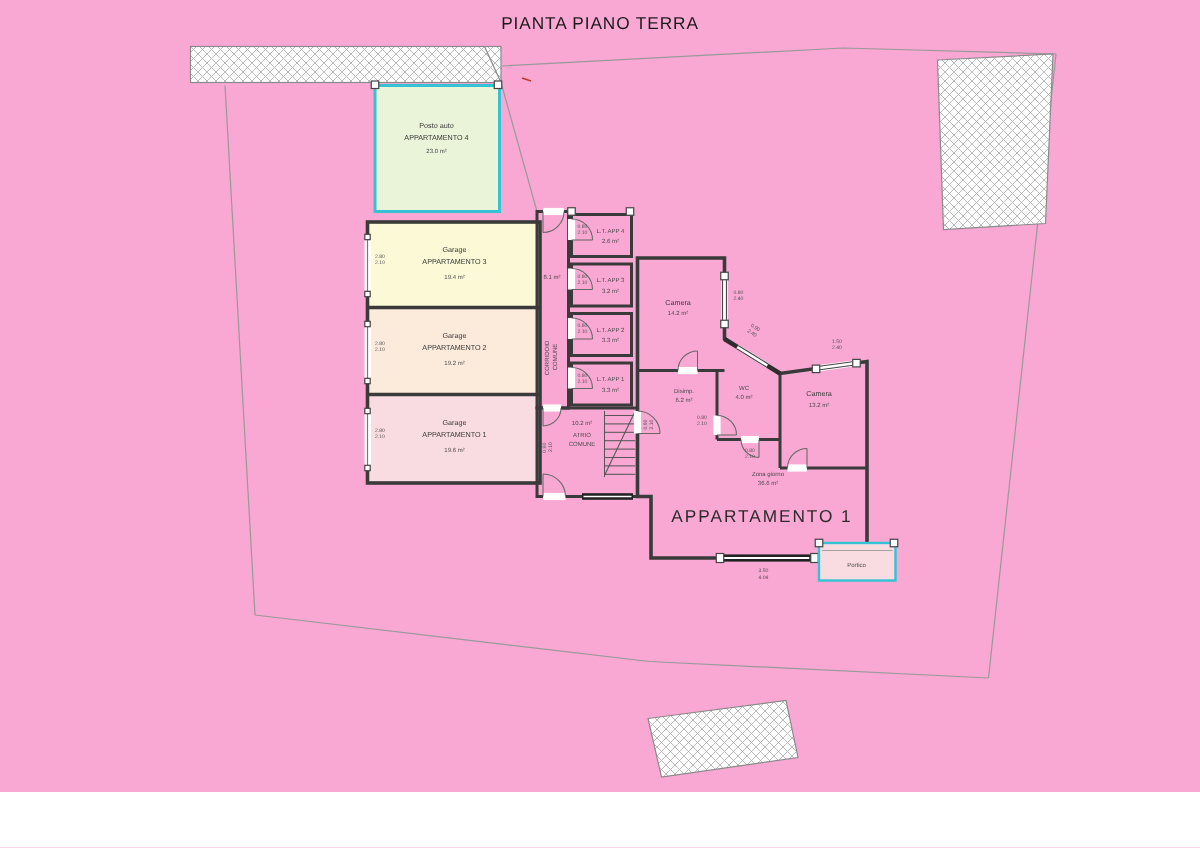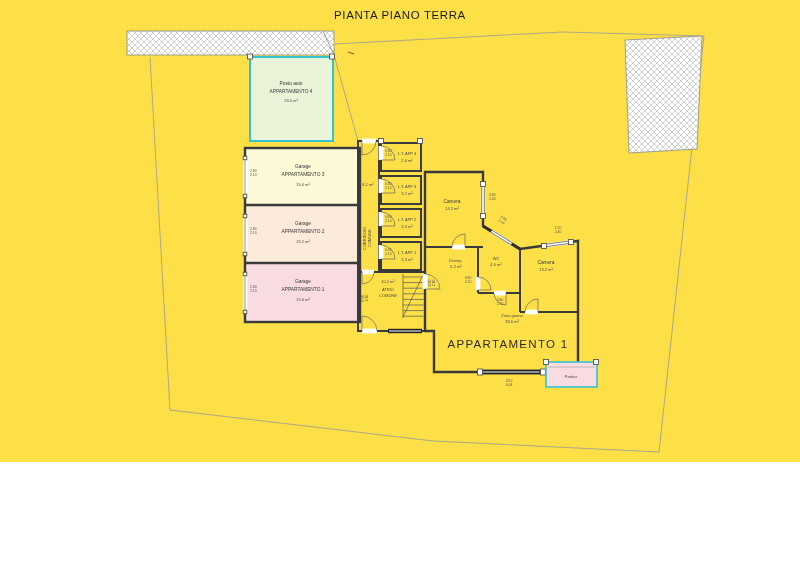--- a/index.html
+++ b/index.html
@@ -1,16 +1,16 @@
 <!DOCTYPE html>
 <html><head>
 <meta charset="utf-8">
 <style>
   html,body{margin:0;padding:0;background:#fff;}
-  .stage{position:relative;width:800px;height:462px;background:#fde047;overflow:hidden;}
+  .stage{position:relative;width:800px;height:528px;background:#f9a8d4;overflow:hidden;}
   svg{display:block;}
   text{font-family:"Liberation Sans","DejaVu Sans",sans-serif;fill:#333;}
   .t-title{font-size:11.5px;letter-spacing:.6px;fill:#1a1a1a;}
   .t-room{font-size:4.8px;fill:#3a3a3a;}
   .t-area{font-size:4px;fill:#4a4a4a;}
   .t-small{font-size:4px;fill:#4a4a4a;}
   .t-dim{font-size:3.4px;fill:#555;}
   .t-big{font-size:11.5px;letter-spacing:1.3px;fill:#2b2b2b;}
   .wall{fill:none;stroke:#3a3a3a;stroke-width:2.4;}
   .wall2{fill:none;stroke:#3a3a3a;stroke-width:2;}

